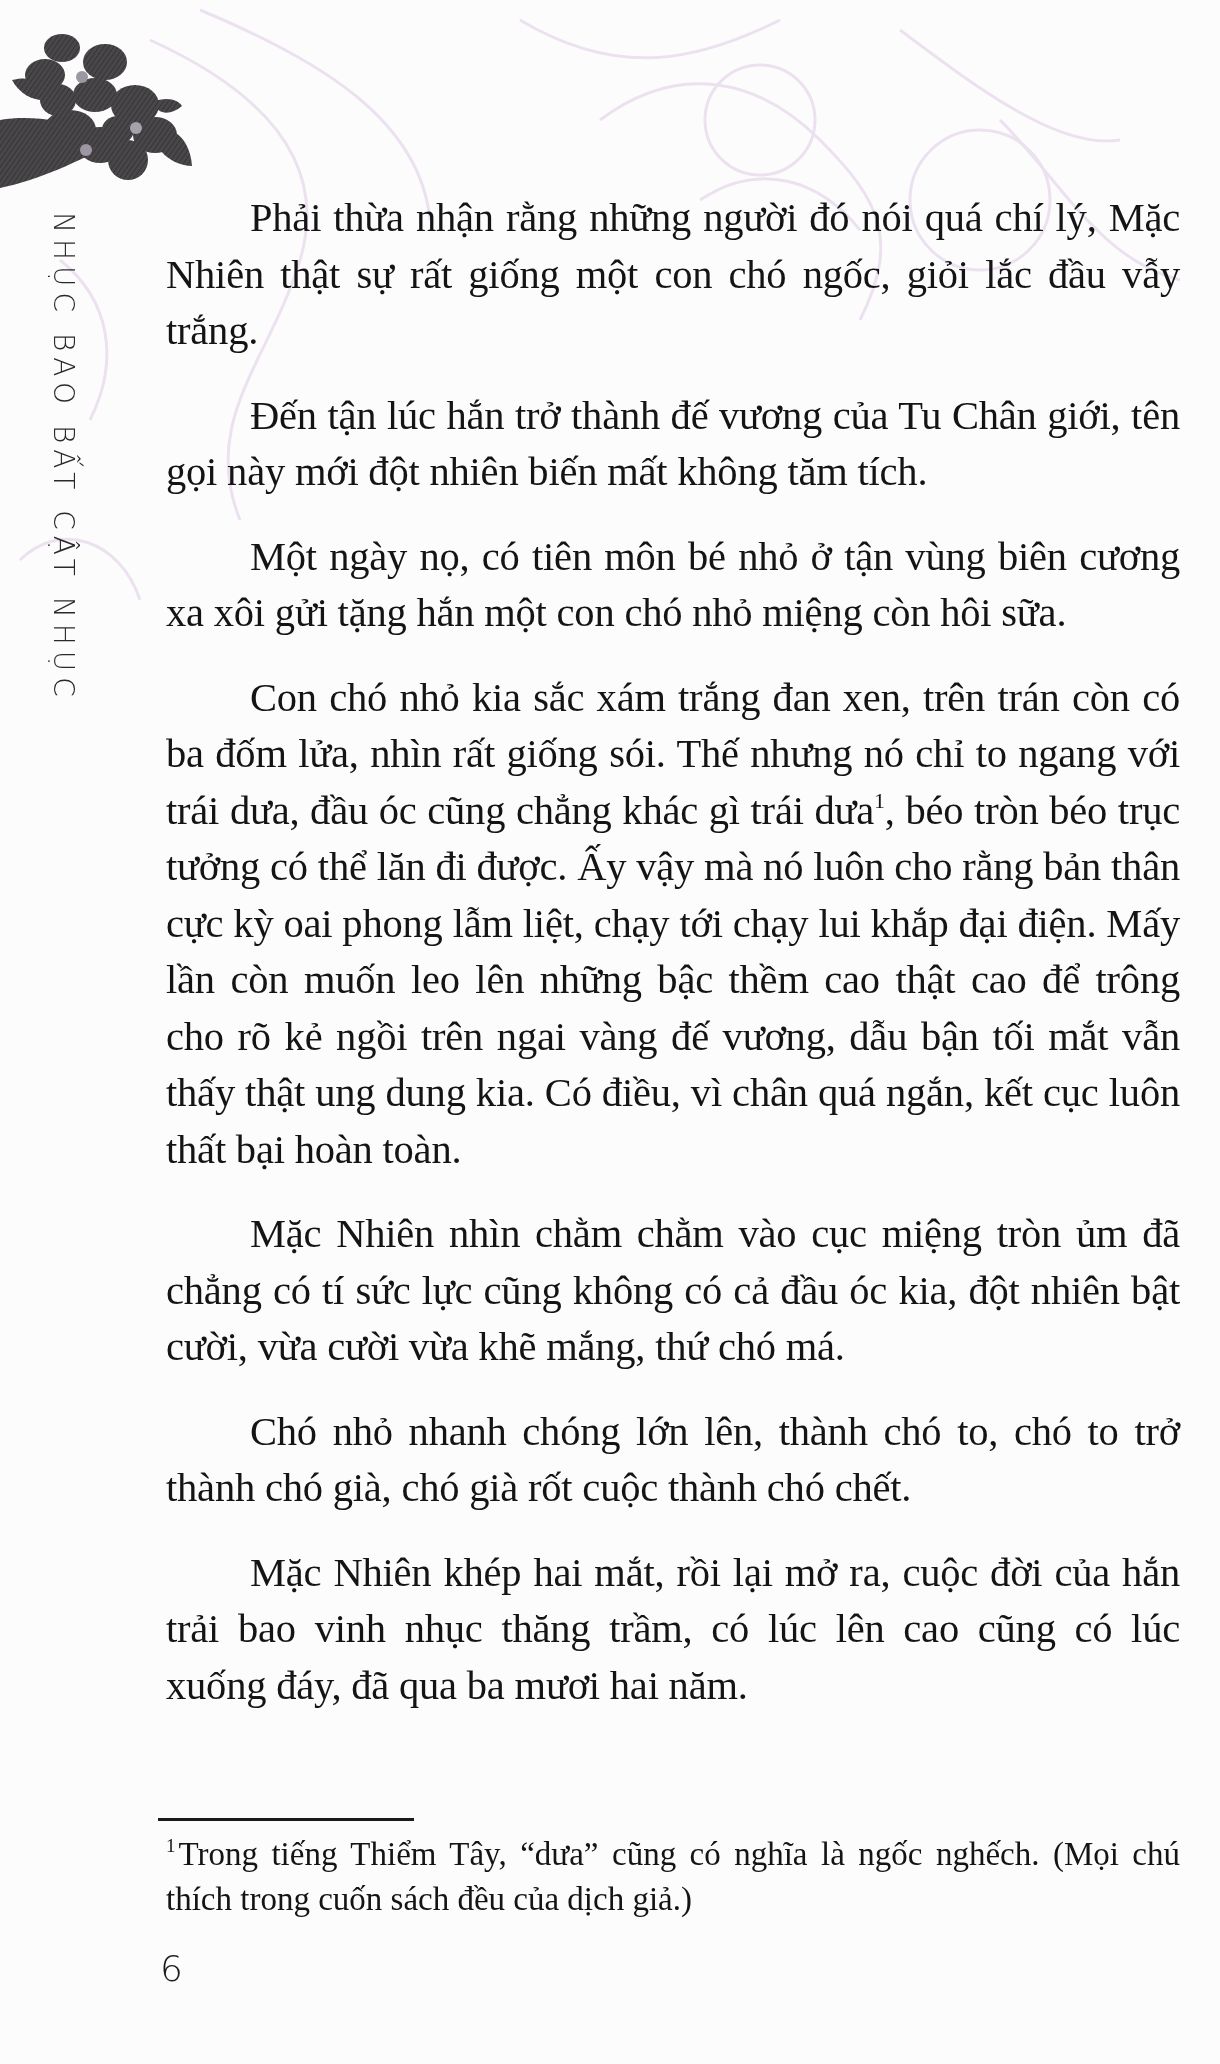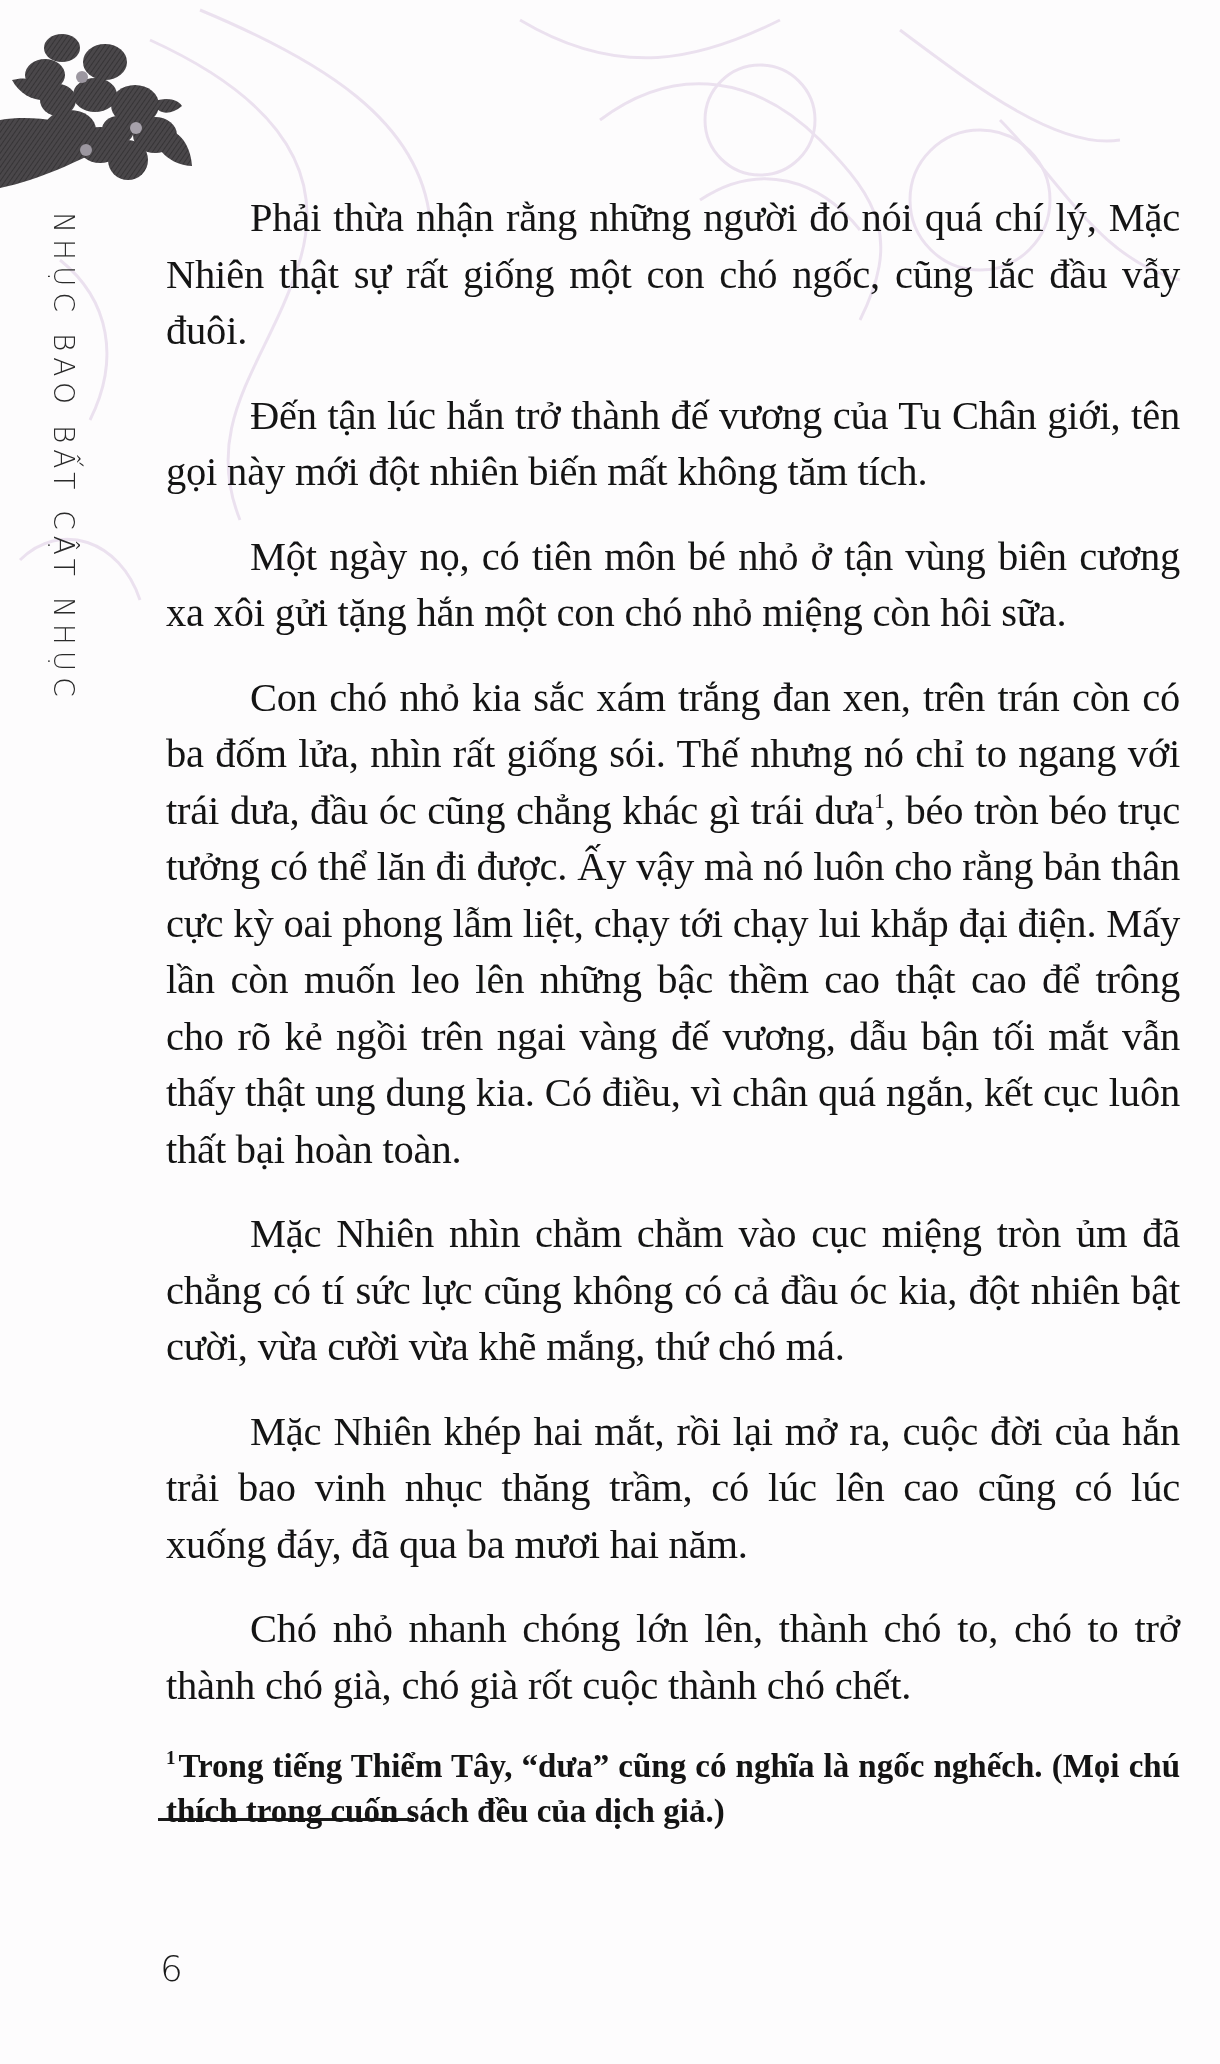--- a/index.html
+++ b/index.html
@@ -80,26 +80,25 @@
     position: absolute;
     left: 158px;
     top: 1818px;
     width: 256px;
     height: 3px;
     background: #1a1a1a;
   }
   .footnote {
     position: absolute;
     left: 166px;
-    top: 1744px;
+    top: 1832px;
     width: 1014px;
     font-size: 33px;
     line-height: 45px;
     text-align: justify;
-    font-weight: bold;
   }
   .footnote .fn-mark {
     font-size: 19px;
     vertical-align: 13px;
     line-height: 0;
     margin-right: 3px;
   }
 
   .page-number {
     position: absolute;
@@ -167,27 +166,27 @@
     <ellipse cx="155" cy="115" rx="22" ry="18" fill="url(#hatch)"></ellipse>
     <ellipse cx="128" cy="140" rx="20" ry="20" fill="url(#hatch)"></ellipse>
     <ellipse cx="118" cy="110" rx="16" ry="14" fill="url(#hatch)"></ellipse>
     <circle cx="136" cy="108" r="6" fill="#a6a1aa"></circle>
   </g>
 </svg>
 
 <div class="running-title">NHỤC BAO BẤT CẬT NHỤC</div>
 
 <div class="body-text">
-  <p>Phải thừa nhận rằng những người đó nói quá chí lý, Mặc Nhiên thật sự rất giống một con chó ngốc, cũng lắc đầu vẫy đuôi.</p>
+  <p>Phải thừa nhận rằng những người đó nói quá chí lý, Mặc Nhiên thật sự rất giống một con chó ngốc, giỏi lắc đầu vẫy trắng.</p>
   <p>Đến tận lúc hắn trở thành đế vương của Tu Chân giới, tên gọi này mới đột nhiên biến mất không tăm tích.</p>
   <p>Một ngày nọ, có tiên môn bé nhỏ ở tận vùng biên cương xa xôi gửi tặng hắn một con chó nhỏ miệng còn hôi sữa.</p>
   <p><span>Con chó nhỏ kia sắc xám trắng đan xen, trên trán còn có ba đốm lửa, nhìn rất giống sói. Thế nhưng nó chỉ to ngang với trái dưa, đầu óc cũng chẳng khác gì trái dưa</span><sup>1</sup><span>, béo tròn béo trục tưởng có thể lăn đi được. Ấy vậy mà nó luôn cho rằng bản thân cực kỳ oai phong lẫm liệt, chạy tới chạy lui khắp đại điện. Mấy lần còn muốn leo lên những bậc thềm cao thật cao để trông cho rõ kẻ ngồi trên ngai vàng đế vương, dẫu bận tối mắt vẫn thấy thật ung dung kia. Có điều, vì chân quá ngắn, kết cục luôn thất bại hoàn toàn.</span></p>
   <p>Mặc Nhiên nhìn chằm chằm vào cục miệng tròn ủm đã chẳng có tí sức lực cũng không có cả đầu óc kia, đột nhiên bật cười, vừa cười vừa khẽ mắng, thứ chó má.</p>
+  <p>Chó nhỏ nhanh chóng lớn lên, thành chó to, chó to trở thành chó già, chó già rốt cuộc thành chó chết.</p>
   <p>Mặc Nhiên khép hai mắt, rồi lại mở ra, cuộc đời của hắn trải bao vinh nhục thăng trầm, có lúc lên cao cũng có lúc xuống đáy, đã qua ba mươi hai năm.</p>
-  <p>Chó nhỏ nhanh chóng lớn lên, thành chó to, chó to trở thành chó già, chó già rốt cuộc thành chó chết.</p>
 </div>
 
 <div class="footnote-rule"></div>
 <div class="footnote">
   <span class="fn-mark">1</span><span>Trong tiếng Thiểm Tây, “dưa” cũng có nghĩa là ngốc nghếch. (Mọi chú thích trong cuốn sách đều của dịch giả.)</span>
 </div>
 
 <div class="page-number">6</div>
 
 </body></html>

